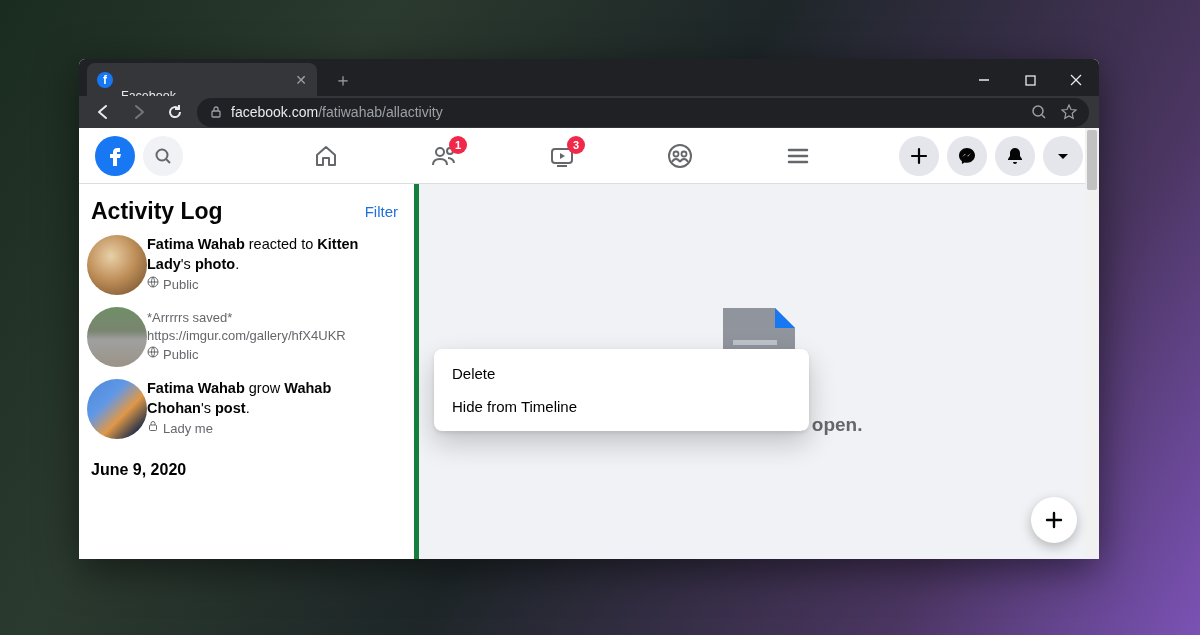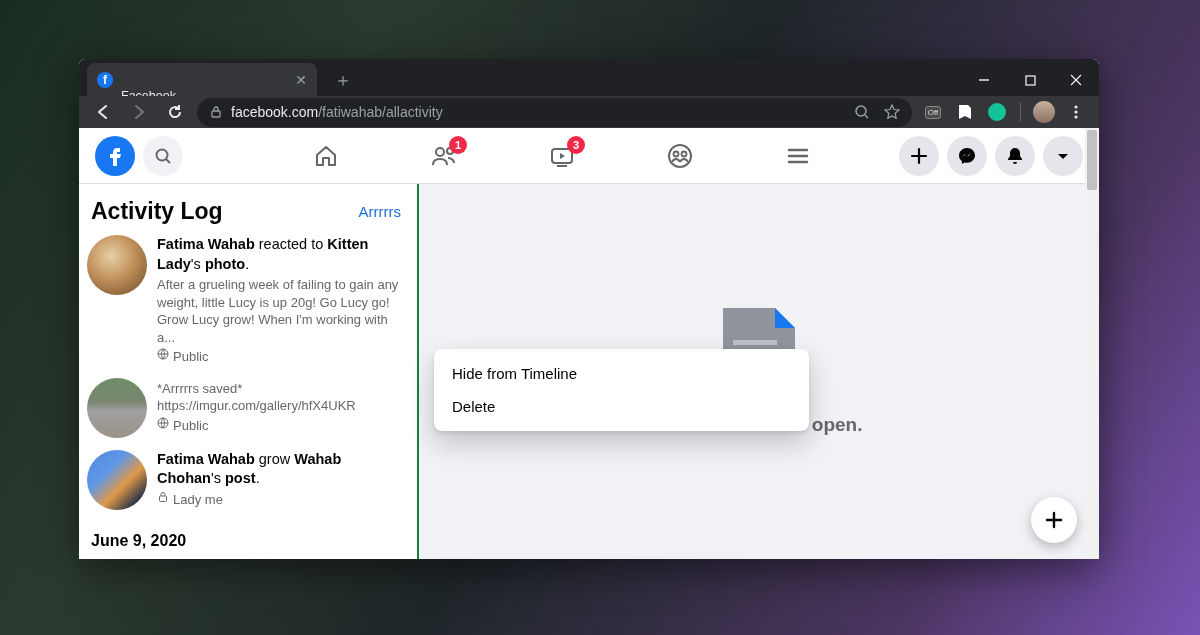--- a/index.html
+++ b/index.html
@@ -29,25 +29,25 @@
 .fb-area { flex:1; display:flex; flex-direction:column; overflow:hidden; position:relative;}
 .fb-header { height:56px; border-bottom:1px solid #dadde1; display:flex; align-items:center; padding:0 16px; gap:8px; background:#fff;}
 .fb-logo { width:40px;height:40px;border-radius:50%; background:#1877f2; display:flex;align-items:center;justify-content:center;}
 .fb-search { width:40px;height:40px;border-radius:50%; background:#f0f2f5; display:flex;align-items:center;justify-content:center; cursor:pointer;}
 .fb-nav { display:flex; gap:8px; margin-left:80px;}
 .fb-navbtn { width:110px; height:48px; display:flex;align-items:center;justify-content:center; position:relative; cursor:pointer; border-radius:8px;}
 .badge { position:absolute; top:4px; right:32px; background:#f02849; color:#fff; font-size:11px; font-weight:600; min-width:18px;height:18px;border-radius:9px; display:flex;align-items:center;justify-content:center; padding:0 4px;}
 .fb-right { margin-left:auto; display:flex; gap:8px;}
 .fb-rbtn { width:40px;height:40px;border-radius:50%; background:#e4e6eb; display:flex;align-items:center;justify-content:center; cursor:pointer;}
 .fb-body { flex:1; display:flex; overflow:hidden;}
-.sidebar { width:340px; background:#fff; border-right:2px solid #15803d; padding:10px 16px 0 8px; overflow:hidden; position:relative;}
+.sidebar { width:340px; background:#fff; border-right:5px solid #15803d; padding:10px 16px 0 8px; overflow:hidden; position:relative;}
 .sb-head { display:flex; align-items:center; justify-content:space-between; padding:4px 0 4px 4px;}
 .sb-title { font-size:23px; font-weight:800; color:#050505;}
 .sb-filter { color:#216fdb; font-size:15px; cursor:pointer;}
-.entry { display:flex; gap:10px; padding:6px 0;}
+.entry { display:flex; padding:6px 0;}
 .eavatar { width:60px;height:60px; border-radius:50%; background:linear-gradient(135deg,#b8a088,#8c7050); flex-shrink:0;}
 .eavatar.cat { background:radial-gradient(circle at 40% 35%, #e8d0a8 0%, #c0905a 45%, #6a4828 100%);}
 .eavatar.road { background:linear-gradient(#6f8f67 0%, #7a8570 40%, #a0a0a0 55%, #9a9387 100%);}
 .eavatar.anime { background:linear-gradient(135deg,#5088d8 0%, #6098e8 35%, #e09848 60%, #2a3448 85%);}
 .econ { flex:1; font-size:14px; color:#050505; line-height:1.35;}
 .etext { font-size:14.5px;}
 .etext b { font-weight:600;}
 .esub { color:#65676b; font-size:13px; margin-top:2px;}
 .epriv { display:flex; gap:4px; color:#65676b; font-size:13px; margin-top:2px;}
 .datehead { font-weight:700; font-size:16px; padding:16px 0 6px 4px;}
@@ -121,44 +121,20 @@
       <span style="margin-left:auto; display:flex; gap:14px;">
         <svg width="16" height="16">
             <circle cx="7" cy="7" r="5" stroke="#9aa0a6" fill="none" stroke-width="1.5"></circle>
             <line x1="11" y1="11" x2="14" y2="14" stroke="#9aa0a6" stroke-width="1.5"></line>
           </svg>
         <svg width="16" height="16">
             <path d="M8 1l2 4.5 5 .5-3.8 3.3 1 5L8 12l-4.2 2.3 1-5L1 6l5-.5z" stroke="#9aa0a6" fill="none" stroke-width="1.2"></path>
           </svg>
       </span>
     </div>
-    <div class="ext">
-      <div class="extbtn">
-          <span class="off-badge">Off</span>
-        </div>
-      <div class="extbtn">
-        <svg width="18" height="18">
-            <path d="M3 2h9l3 3v11l-6-3-6 3z" fill="#fff"></path>
-          </svg>
-      </div>
-      <div class="extbtn">
-          <div class="grammarly"></div>
-        </div>
-      <div style="width:1px;height:20px;background:#5f6368;margin:0 4px"></div>
-      <div class="extbtn">
-          <div class="avatar-sm"></div>
-        </div>
-      <div class="extbtn">
-        <svg width="16" height="16">
-            <circle cx="8" cy="3" r="1.6" fill="#e8eaed"></circle>
-            <circle cx="8" cy="8" r="1.6" fill="#e8eaed"></circle>
-            <circle cx="8" cy="13" r="1.6" fill="#e8eaed"></circle>
-          </svg>
-      </div>
-    </div>
   </div>
 
   <div class="fb-area">
     <div class="scrollbar">
         <div class="sthumb"></div>
       </div>
 
     <div class="fb-header">
       <div class="fb-logo">
         <svg width="24" height="24">
@@ -233,28 +209,27 @@
               <path d="M3 6l5 5 5-5z" fill="#050505"></path>
             </svg>
         </div>
       </div>
     </div>
 
     <div class="fb-body">
       <div class="sidebar">
         <div class="sb-head">
           <div class="sb-title">Activity Log</div>
-          <div class="sb-filter">Arrrrrs</div>
+          <div class="sb-filter">Filter</div>
         </div>
 
         <div class="entry">
           <div class="eavatar cat"></div>
           <div class="econ">
             <div class="etext"><b>Fatima Wahab</b><span> reacted to </span><b>Kitten Lady</b><span>'s </span><b>photo</b><span>.</span></div>
-            <div class="esub">After a grueling week of failing to gain any weight, little Lucy is up 20g! Go Lucy go! Grow Lucy grow! When I'm working with a...</div>
             <div class="epriv">
               <svg width="12" height="12">
                   <circle cx="6" cy="6" r="5" stroke="#65676b" fill="none" stroke-width="1"></circle>
                   <path d="M1 6h10M6 1c2 2 2 8 0 10M6 1c-2 2-2 8 0 10" stroke="#65676b" fill="none" stroke-width="1"></path>
                 </svg>
               <span>Public</span>
             </div>
           </div>
         </div>
 
@@ -299,22 +274,22 @@
               <rect x="10" y="32" width="44" height="5" fill="#bec3c9"></rect>
               <rect x="10" y="44" width="44" height="5" fill="#bec3c9"></rect>
               <rect x="10" y="56" width="34" height="5" fill="#bec3c9"></rect>
             </svg>
         </div>
         <div class="placeholder-text">Select an item to open.</div>
       </div>
     </div>
 
     <div class="context-menu">
+      <div class="cm-item">Delete</div>
       <div class="cm-item">Hide from Timeline</div>
-      <div class="cm-item">Delete</div>
     </div>
 
     <div class="fab">
       <svg width="20" height="20">
           <line x1="10" y1="3" x2="10" y2="17" stroke="#050505" stroke-width="2.4" stroke-linecap="round"></line>
           <line x1="3" y1="10" x2="17" y2="10" stroke="#050505" stroke-width="2.4" stroke-linecap="round"></line>
         </svg>
     </div>
 
   </div>

